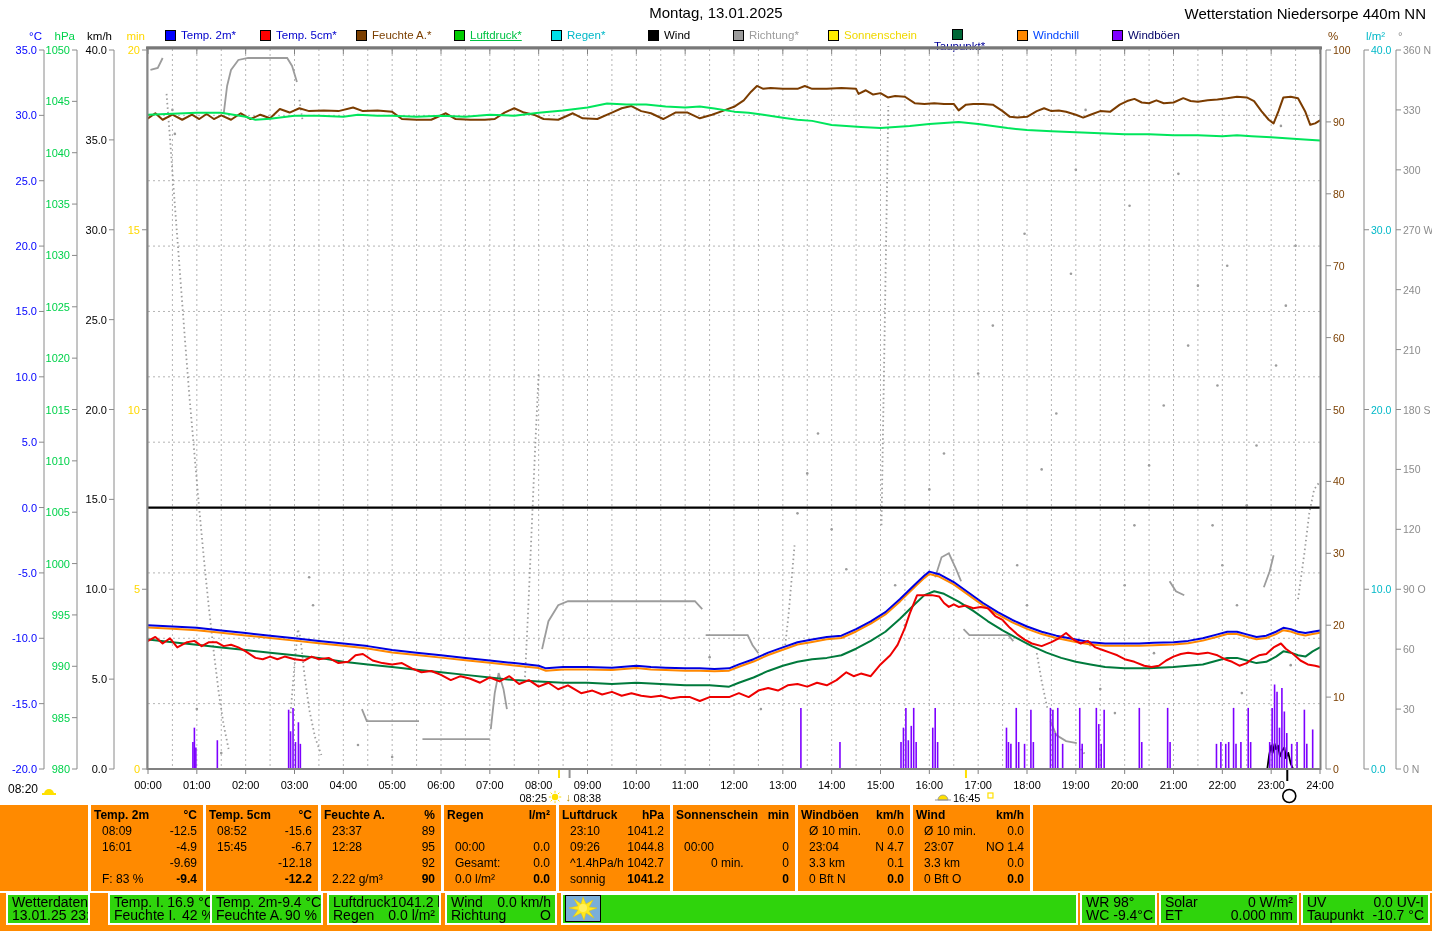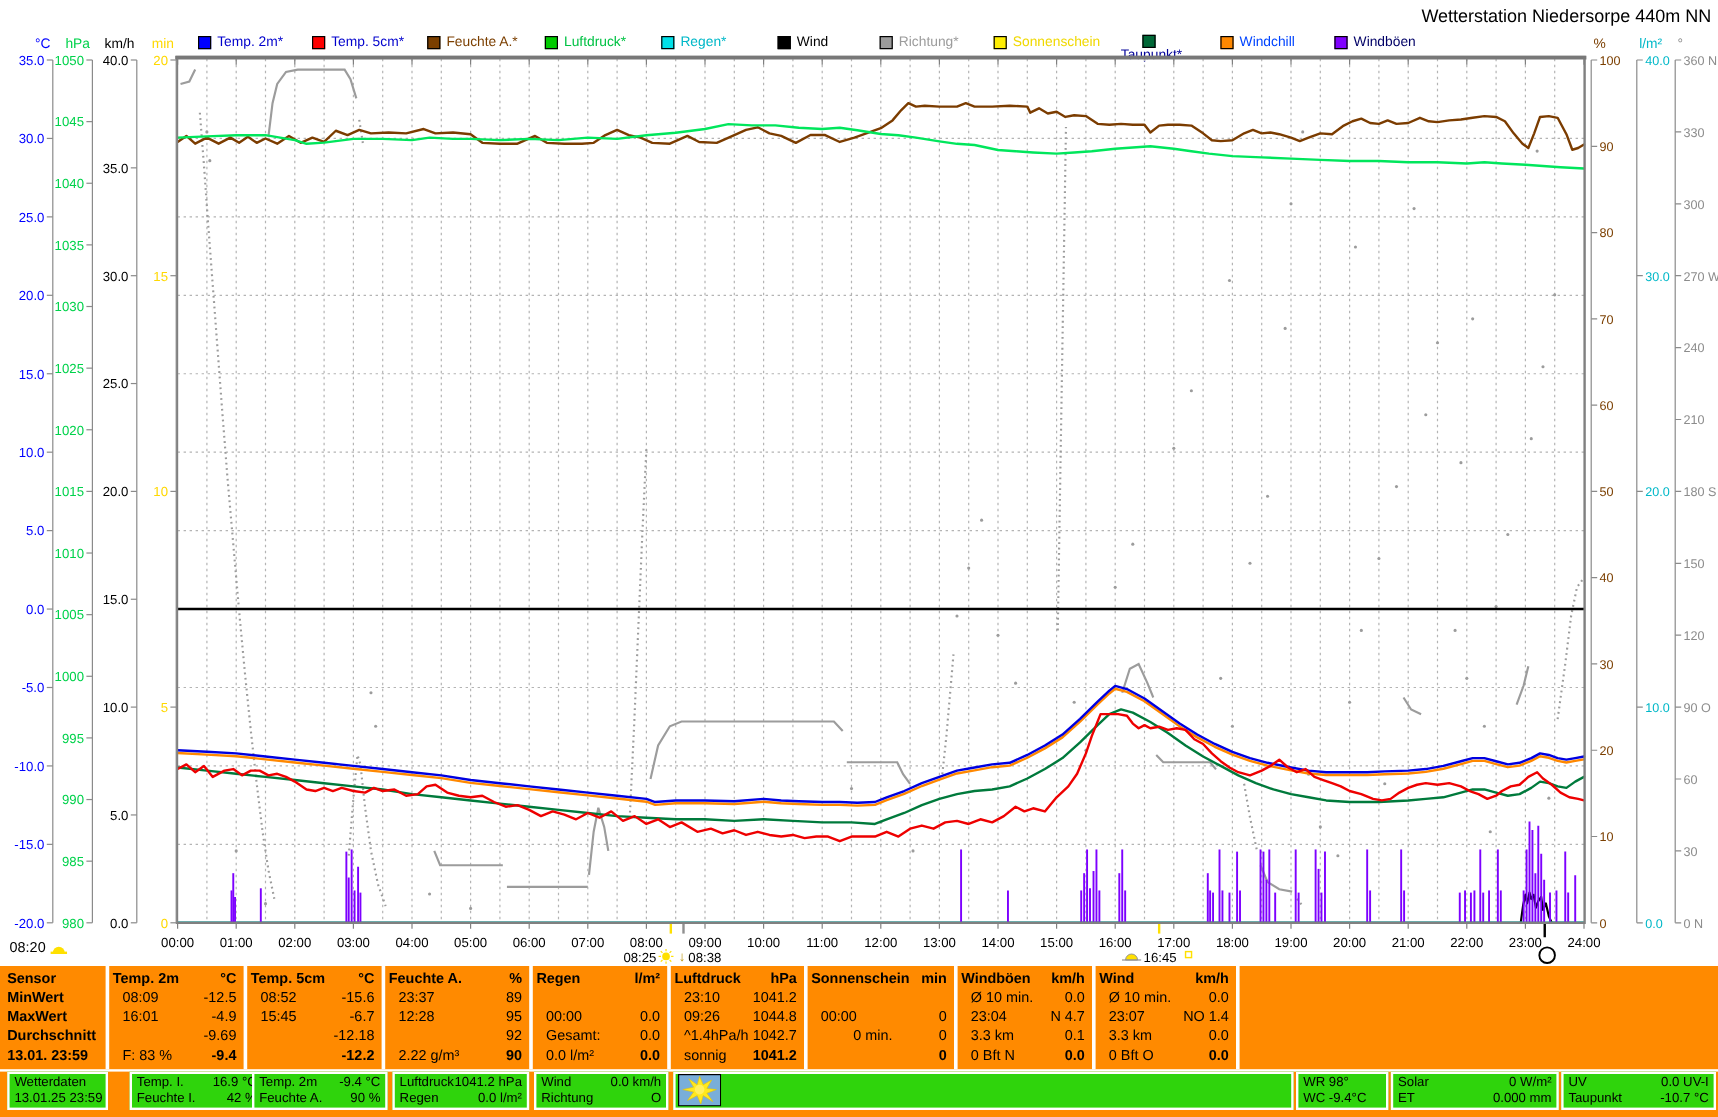--- a/index.html
+++ b/index.html
@@ -12,45 +12,46 @@
   .legend-item .sq{width:9px;height:9px;border:1px solid #000;margin-right:5px;flex:none;}
   #chartSvg{position:absolute;top:0;left:0;}
   .sunrise-note{position:absolute;top:782px;left:8px;font-size:12px;display:flex;align-items:center;gap:4px;}
   .bottom{position:absolute;top:805px;left:0;width:1432px;height:126px;background:#ff8a00;}
   .wsep{position:absolute;background:#fff;}
   .tcol{position:absolute;top:0;height:86px;font-size:12px;}
   .tline{position:absolute;left:0;right:0;height:16px;white-space:nowrap;}
   .tl{position:absolute;left:10px;}
   .tr{position:absolute;right:6px;}
   .b{font-weight:bold;}
-  .gcell{position:absolute;top:88px;height:32px;background:#2fd40c;border:2px solid #fff;box-sizing:border-box;font-size:11px;padding:1px 4px;overflow:hidden;}
+  .gcell{position:absolute;top:88px;height:32px;background:#2fd40c;border:2px solid #fff;box-sizing:border-box;font-size:14px;padding:1px 4px;overflow:hidden;}
   .gline{display:flex;justify-content:space-between;line-height:13px;white-space:nowrap;}
   .gicon{position:absolute;top:88px;height:32px;background:#2fd40c;border:2px solid #fff;box-sizing:border-box;}
 </style>
 </head>
 <body>
 
 <div class="app">
+  <div class="title">Montag, 13.01.2025</div>
   <div class="station">Wetterstation Niedersorpe 440m NN</div>
   <div class="legend" id="legend">
       <div class="legend-item" style="left: 165px;">
         <span class="sq" style="background: rgb(0, 0, 255);"></span>
         <span style="color: rgb(0, 0, 204);">Temp. 2m*</span>
       </div>
       <div class="legend-item" style="left: 260px;">
         <span class="sq" style="background: rgb(255, 0, 0);"></span>
         <span style="color: rgb(0, 0, 204);">Temp. 5cm*</span>
       </div>
       <div class="legend-item" style="left: 356px;">
         <span class="sq" style="background: rgb(123, 63, 0);"></span>
         <span style="color: rgb(123, 63, 0);">Feuchte A.*</span>
       </div>
       <div class="legend-item" style="left: 454px;">
         <span class="sq" style="background: rgb(0, 204, 0);"></span>
-        <span style="color: rgb(0, 194, 68);">Luftdruck*</span>
+        <span style="color: rgb(0, 194, 68); text-decoration: underline;">Luftdruck*</span>
       </div>
       <div class="legend-item" style="left: 551px;">
         <span class="sq" style="background: rgb(0, 224, 232);"></span>
         <span style="color: rgb(0, 184, 200);">Regen*</span>
       </div>
       <div class="legend-item" style="left: 648px;">
         <span class="sq" style="background: rgb(0, 0, 0);"></span>
         <span style="color: rgb(0, 0, 0);">Wind</span>
       </div>
       <div class="legend-item" style="left: 733px;">
@@ -542,27 +543,20 @@
       <circle cx="1289.2816666666665" cy="796" r="6.5" fill="#fff" stroke="#000" stroke-width="1.6"></circle>
     </svg>
   <div class="sunrise-note">
     <span>08:20</span>
     <svg width="14" height="11">
       <path d="M2 10 a5 5 0 0 1 10 0 Z" fill="#ffe000"></path>
       <rect x="0" y="9" width="14" height="2" fill="#ffe000"></rect>
     </svg>
   </div>
   <div class="bottom" id="bottom">
-      <div class="tcol" style="left: 2px; width: 86px;">
-        <div class="tline b" style="top: 3px; left: 4px;">Sensor</div>
-        <div class="tline b" style="top: 19px; left: 4px;">MinWert</div>
-        <div class="tline b" style="top: 35px; left: 4px;">MaxWert</div>
-        <div class="tline b" style="top: 51px; left: 4px;">Durchschnitt</div>
-        <div class="tline b" style="top: 67px; left: 4px;">13.01. 23:59</div>
-      </div>
       <div class="tcol" style="left: 92px; width: 111px;">
         <div class="tline" style="top: 3px;">
           <span class="tl b" style="left: 2px;">Temp. 2m</span>
           <span class="tr b">°C</span>
         </div>
         <div class="tline" style="top: 19px;">
           <span class="tl">08:09</span>
           <span class="tr">-12.5</span>
         </div>
         <div class="tline" style="top: 35px;">

